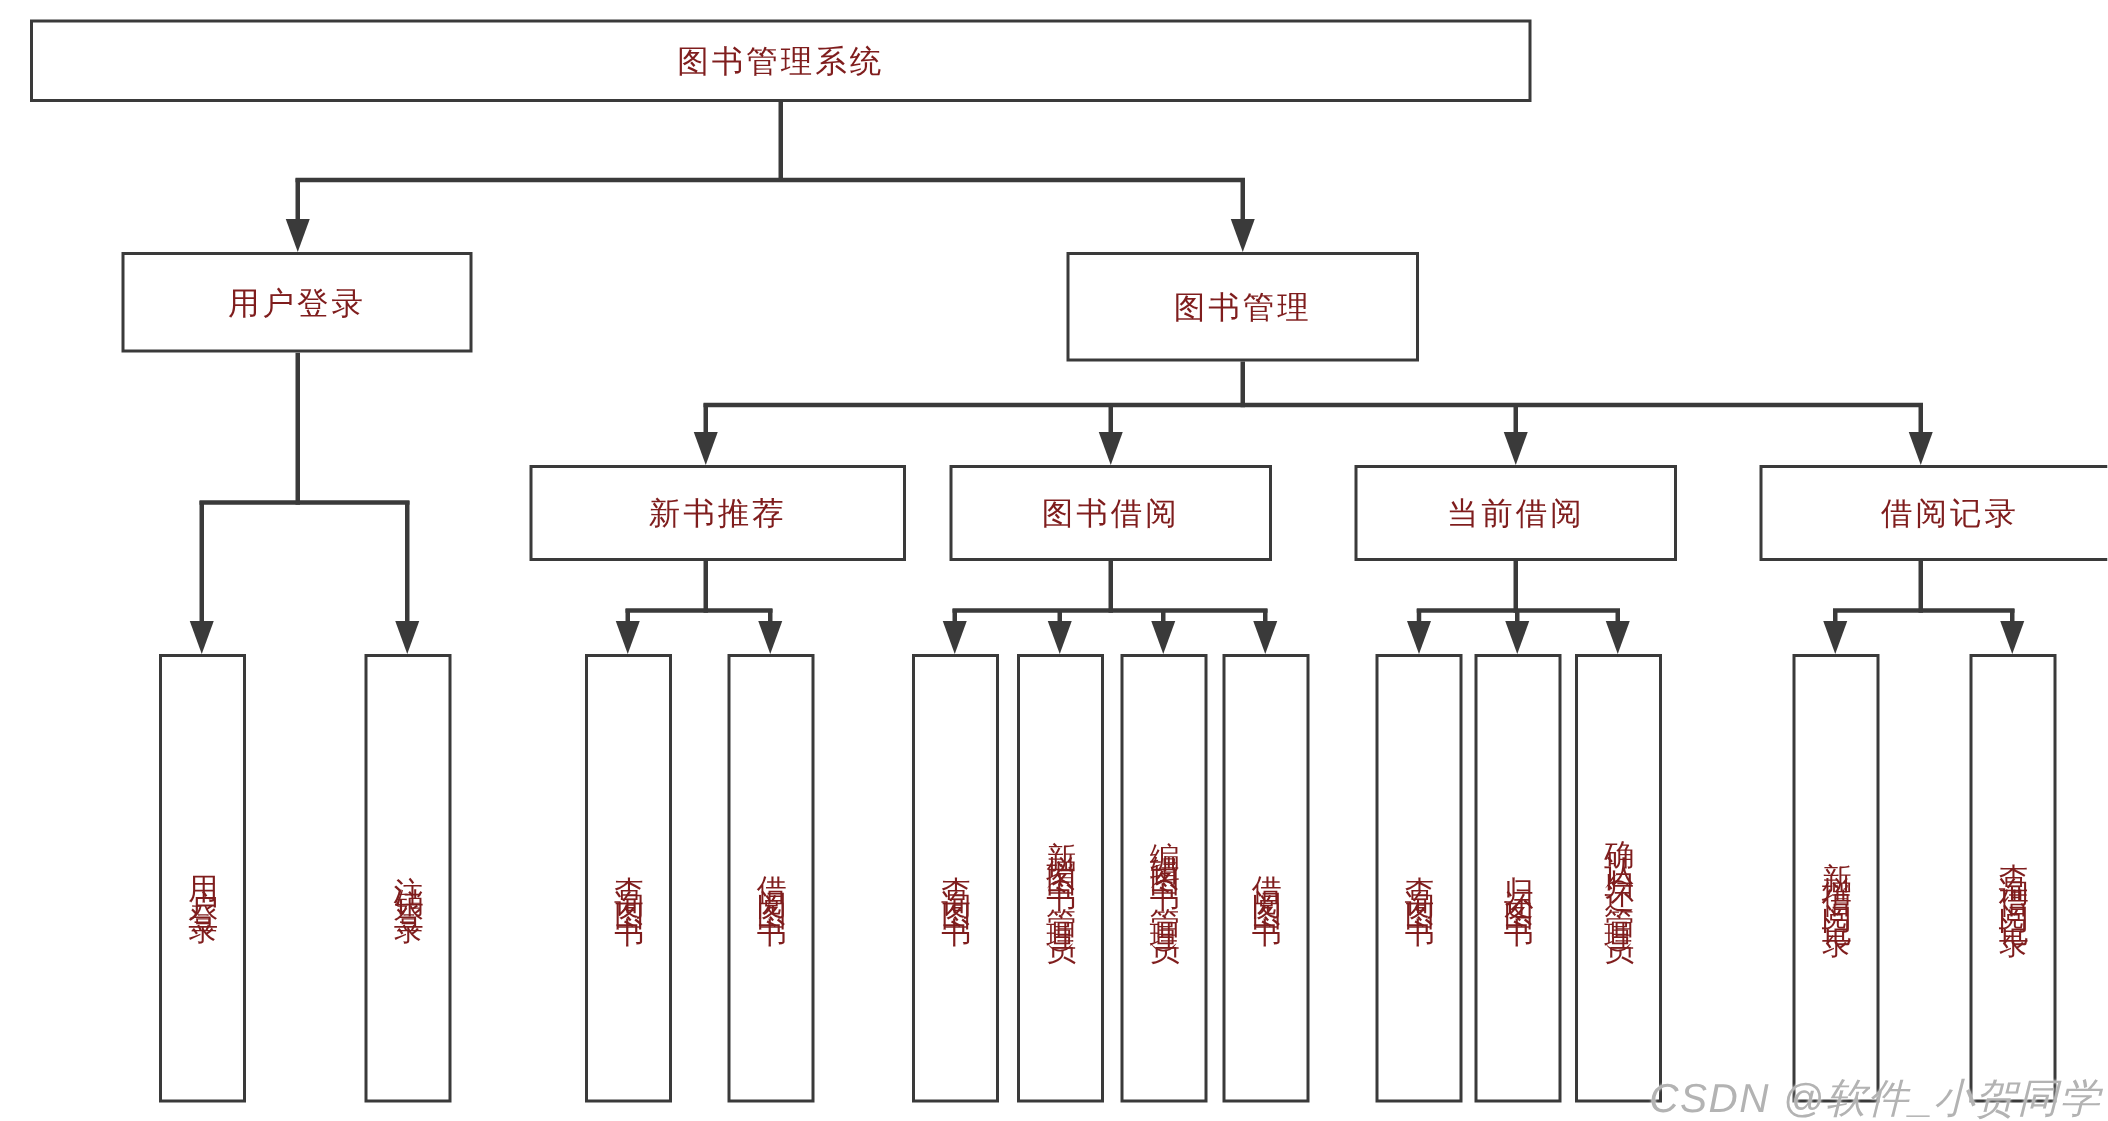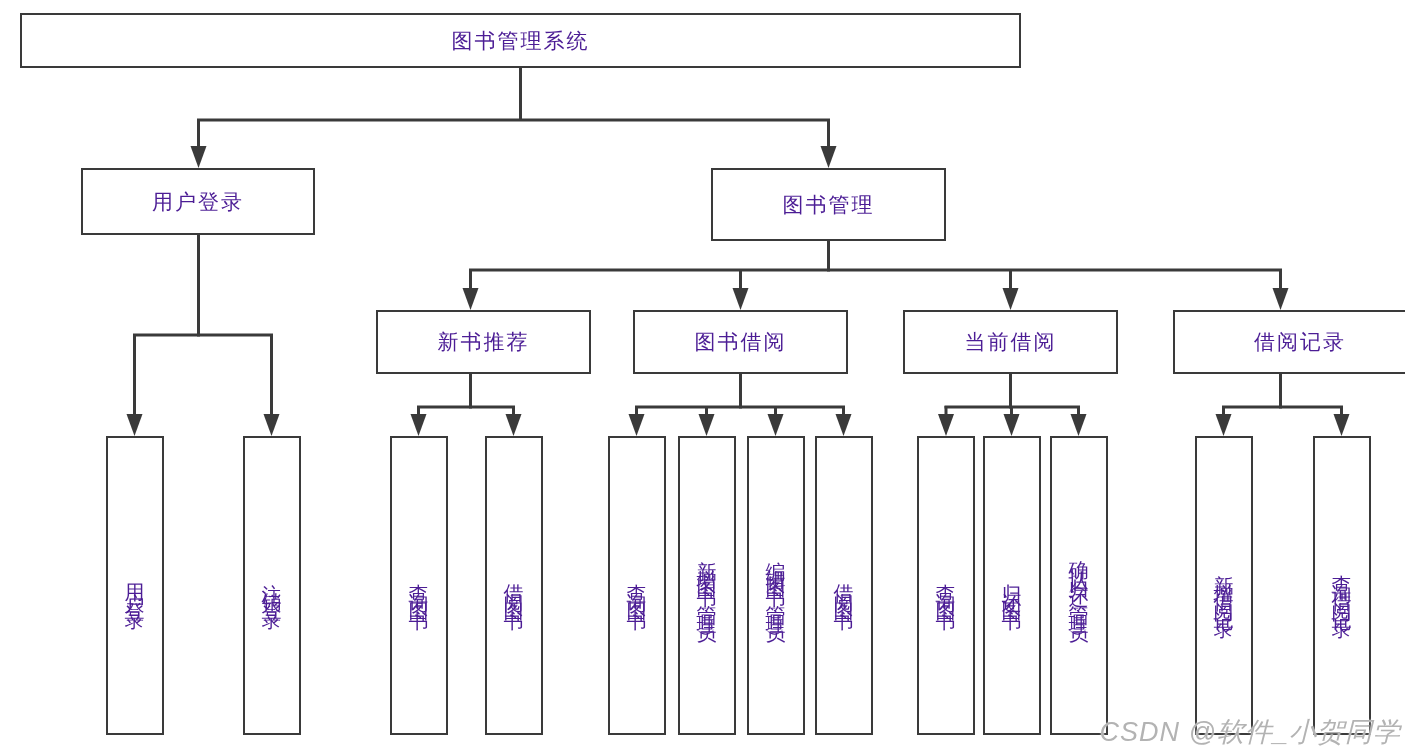--- a/index.html
+++ b/index.html
@@ -4,21 +4,21 @@
 <title>Diagram</title>
 <style>
   html,body{margin:0;padding:0;background:#ffffff;}
   .stage{
     position:relative;width:1405px;height:747px;background:#ffffff;
     font-family:"Liberation Sans","DejaVu Sans",sans-serif;overflow:hidden;
   }
   .node{
     position:absolute;box-sizing:border-box;background:#ffffff;
     border:2.5px solid #3a3a3a;display:flex;align-items:center;justify-content:center;
-    color:#4c1d95;
+    color:#7f1d1d;
   }
   .node.h span{font-size:21px;letter-spacing:2px;white-space:nowrap;}
   .node.v span{
     writing-mode:vertical-rl;text-orientation:mixed;
     font-size:20px;line-height:1;letter-spacing:9px;
   }
   svg.connectors{position:absolute;left:0;top:0;pointer-events:none;}
   .watermark{
     position:absolute;top:714px;right:4px;z-index:5;
     font-size:27px;letter-spacing:1px;color:#b3b3b3;
@@ -98,21 +98,21 @@
     <span>图书管理系统</span>
   </div>
 
   <div class="node h" style="left:81px;top:168px;width:234px;height:67px">
     <span>用户登录</span>
   </div>
   <div class="node h" style="left:711px;top:168px;width:235px;height:73px">
     <span>图书管理</span>
   </div>
 
-  <div class="node h" style="left:376px;top:310px;width:215px;height:64px">
+  <div class="node h" style="left:353px;top:310px;width:251px;height:64px">
     <span>新书推荐</span>
   </div>
   <div class="node h" style="left:903px;top:310px;width:215px;height:64px">
     <span>当前借阅</span>
   </div>
   <div class="node h" style="left:633px;top:310px;width:215px;height:64px">
     <span>图书借阅</span>
   </div>
   <div class="node h" style="left:1173px;top:310px;width:254px;height:64px">
     <span>借阅记录</span>

